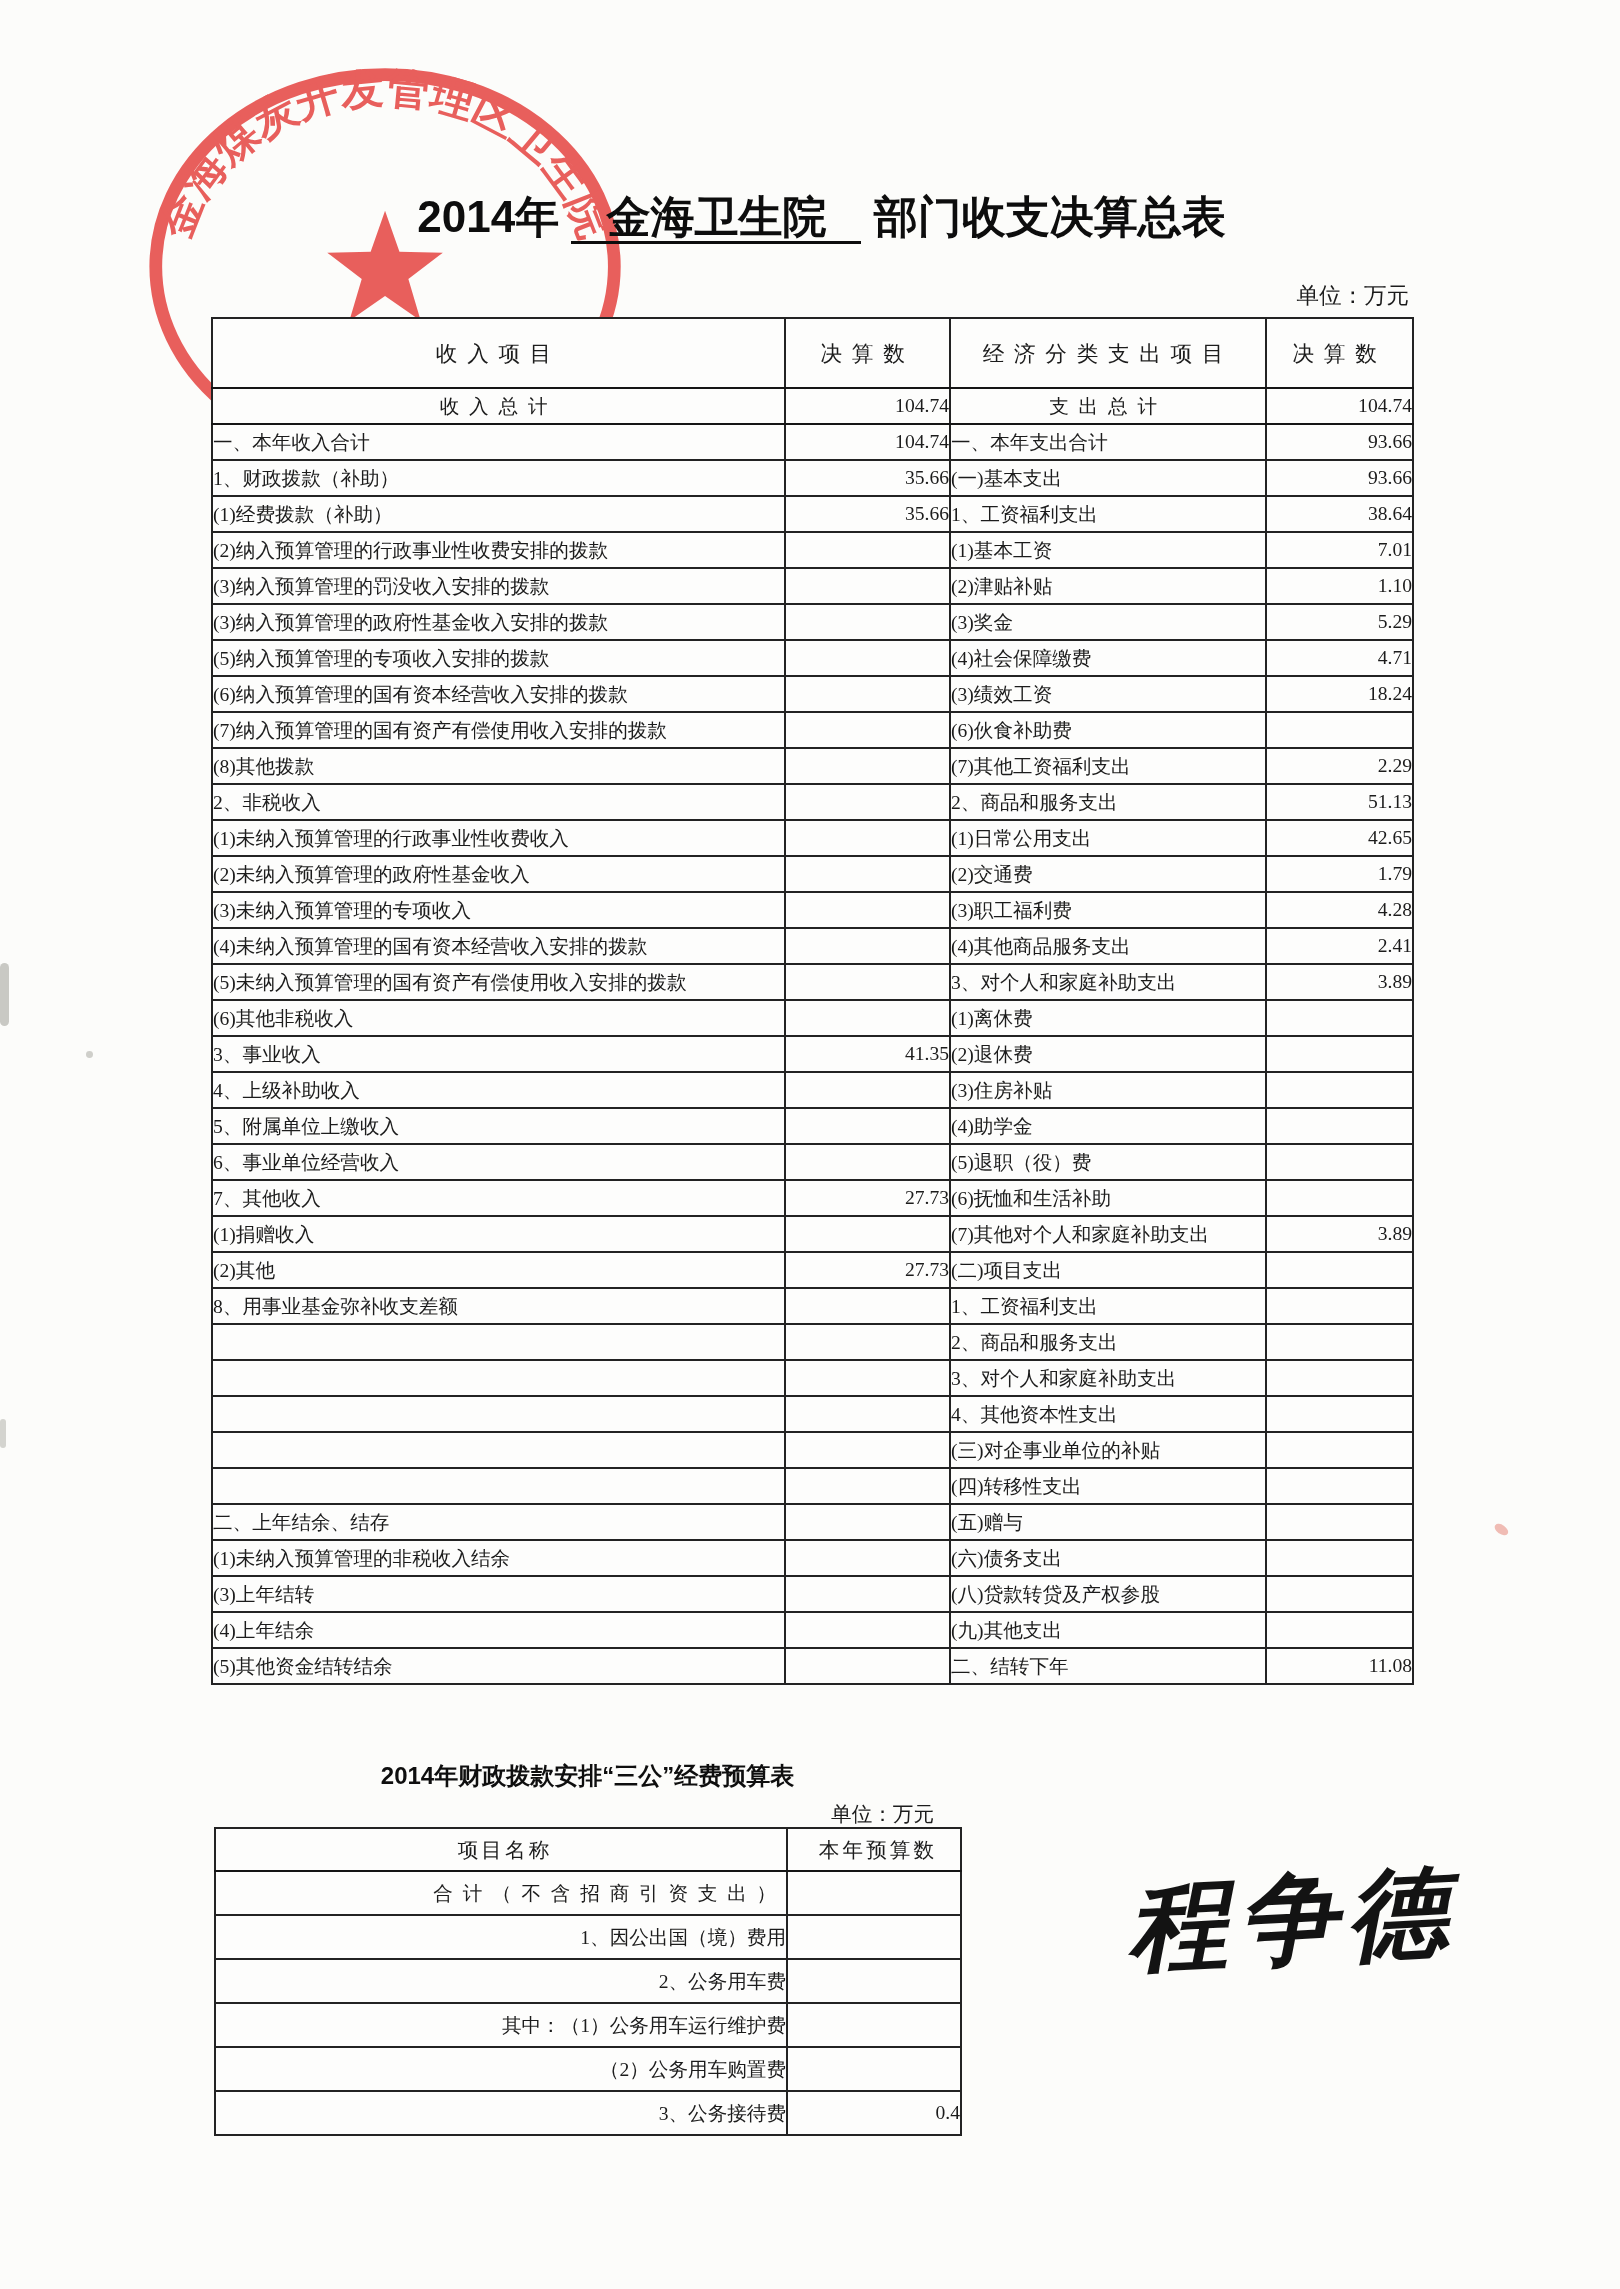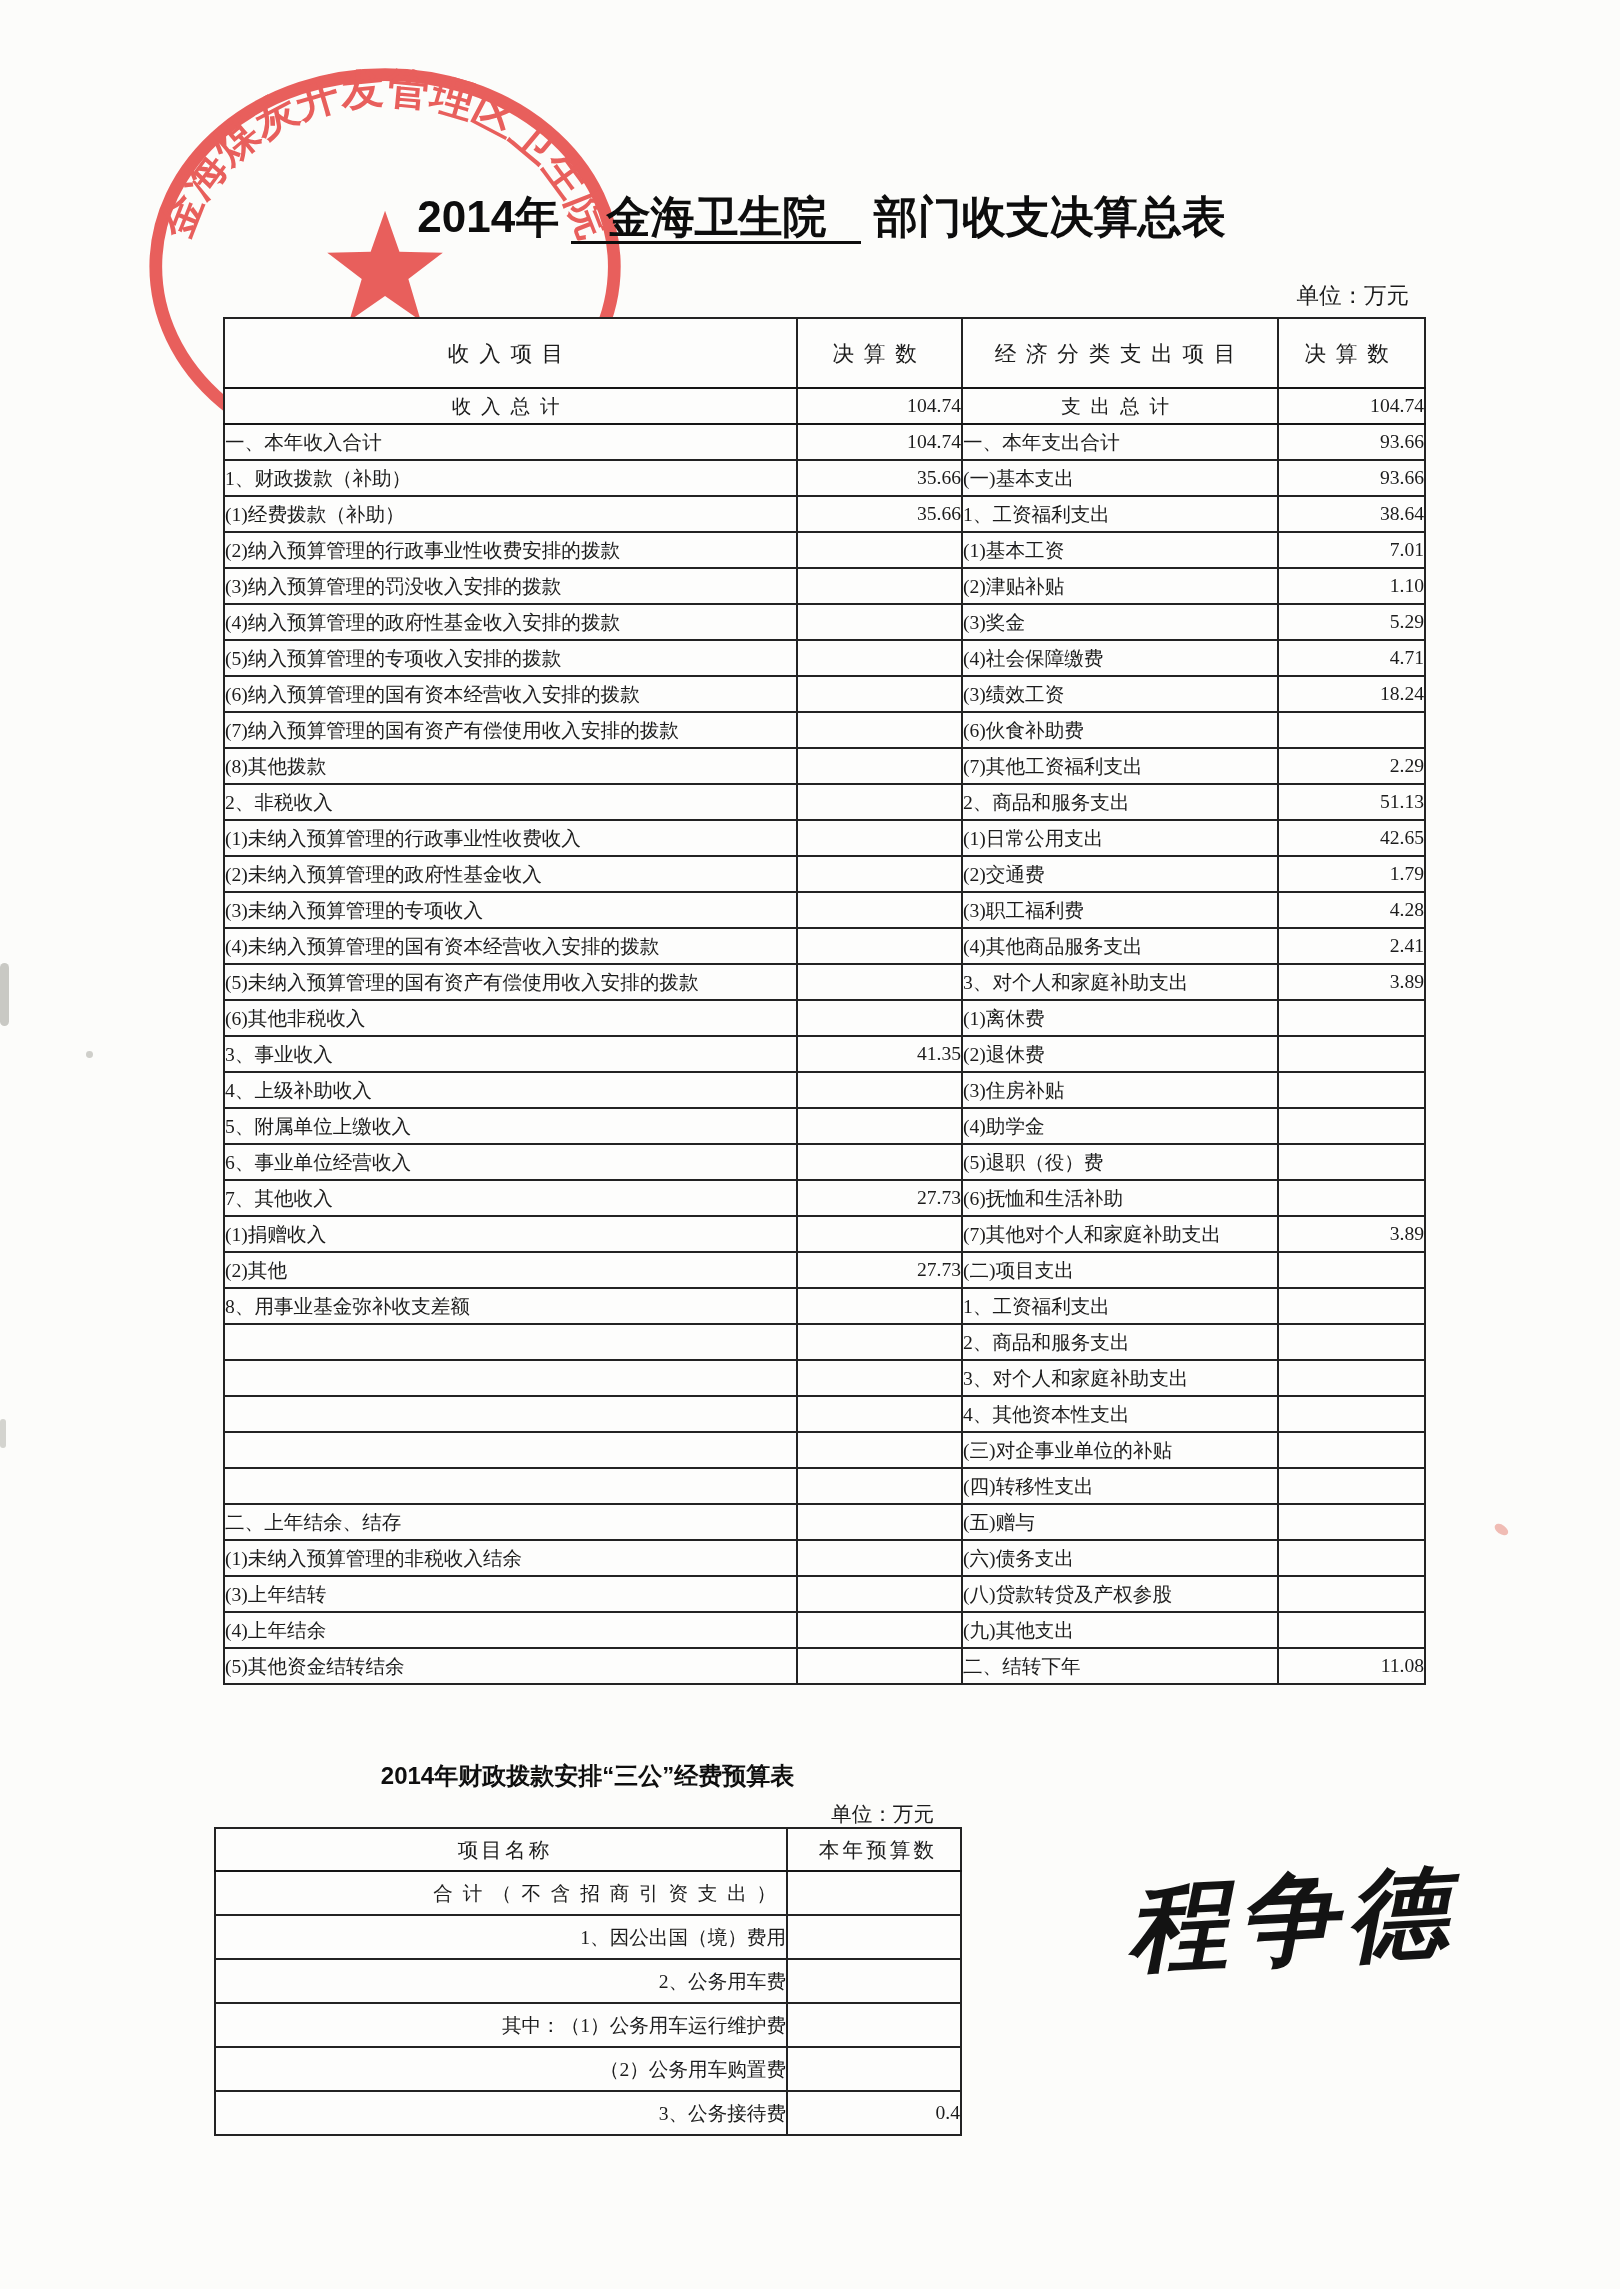--- a/index.html
+++ b/index.html
@@ -9,21 +9,21 @@
   
   .doc-title{position:absolute;left:221px;top:188px;width:1201px;text-align:center;
              font-family:"Liberation Sans","DejaVu Sans",sans-serif;font-weight:bold;
              font-size:44px;color:#0d0d0d;white-space:nowrap;}
   .doc-title .org{border-bottom:3.9px solid #0d0d0d;padding:0 35px;}
 
   .unit-top{position:absolute;left:211px;top:280px;width:1198px;text-align:right;font-size:22.5px;}
 
   
   table.grid{border-collapse:collapse;table-layout:fixed;background:#fdfdfc;}
-  table.main{position:absolute;left:223px;top:317px;border:2.9px solid #1d1d1d;}
+  table.main{position:absolute;left:211px;top:317px;border:2.9px solid #1d1d1d;}
   table.main th,table.main td{border:2px solid #232323;padding:0;overflow:hidden;white-space:nowrap;}
   table.main thead th{height:68px;font-weight:normal;font-size:21.6px;text-align:center;letter-spacing:.45em;}
   table.main thead th{border-bottom:2.9px solid #151515;}
   table.main tbody td{height:34px;font-size:19.6px;}
   table.main tbody tr:first-child td{border-bottom:2.9px solid #151515;}
   td.item{text-align:left;padding-left:9.8px;}
   td.lvl2{padding-left:45px;}
   td.center{text-align:center;letter-spacing:.5em;padding-left:0;}
   td.val{text-align:right;padding-right:8.8px;font-size:20.6px;}
 
@@ -127,21 +127,21 @@
           <td class="item lvl2">(1)基本工资</td>
           <td class="val">7.01</td>
         </tr>
         <tr>
           <td class="item lvl2">(3)纳入预算管理的罚没收入安排的拨款</td>
           <td class="val"></td>
           <td class="item lvl2">(2)津贴补贴</td>
           <td class="val">1.10</td>
         </tr>
         <tr>
-          <td class="item lvl2">(4)纳入预算管理的政府性基金收入安排的拨款</td>
+          <td class="item lvl2">(3)纳入预算管理的政府性基金收入安排的拨款</td>
           <td class="val"></td>
           <td class="item lvl2">(3)奖金</td>
           <td class="val">5.29</td>
         </tr>
         <tr>
           <td class="item lvl2">(5)纳入预算管理的专项收入安排的拨款</td>
           <td class="val"></td>
           <td class="item lvl2">(4)社会保障缴费</td>
           <td class="val">4.71</td>
         </tr>

